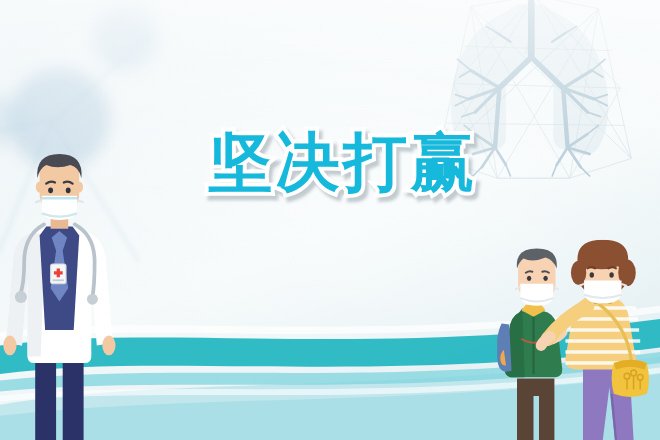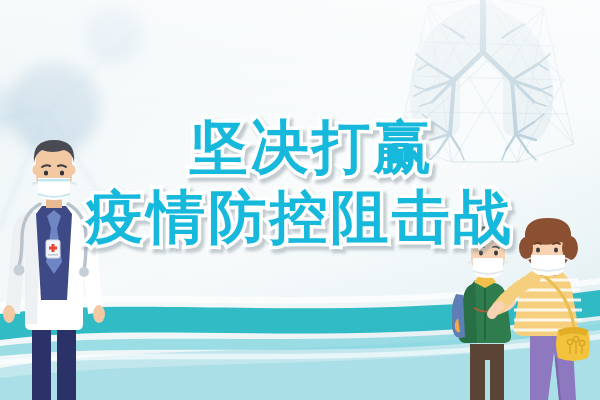--- a/index.html
+++ b/index.html
@@ -233,16 +233,15 @@
       <ellipse cx="86" cy="32" rx="2" ry="2.5" fill="#3d3a3a"></ellipse>
       <ellipse cx="104" cy="32" rx="2" ry="2.5" fill="#3d3a3a"></ellipse>
       <path d="M79 37 h34 v10 q0 11 -17 11 q-17 0 -17 -11 z" fill="#ffffff"></path>
       <path d="M79 50 q17 6 34 0" stroke="#e2e8ec" stroke-width="1.8" fill="none"></path>
       <path d="M79 40 l-5 2 M113 40 l5 2" stroke="#e2e8ec" stroke-width="1.8" fill="none"></path>
     </g>
   </svg>
 
   <div class="headline">
     <span class="hl-row hl-1">坚决打赢</span>
-    <span class="hl-row hl-2">疫情防控阻击战</span>
   </div>
 
 </div>
 
 </body></html>

